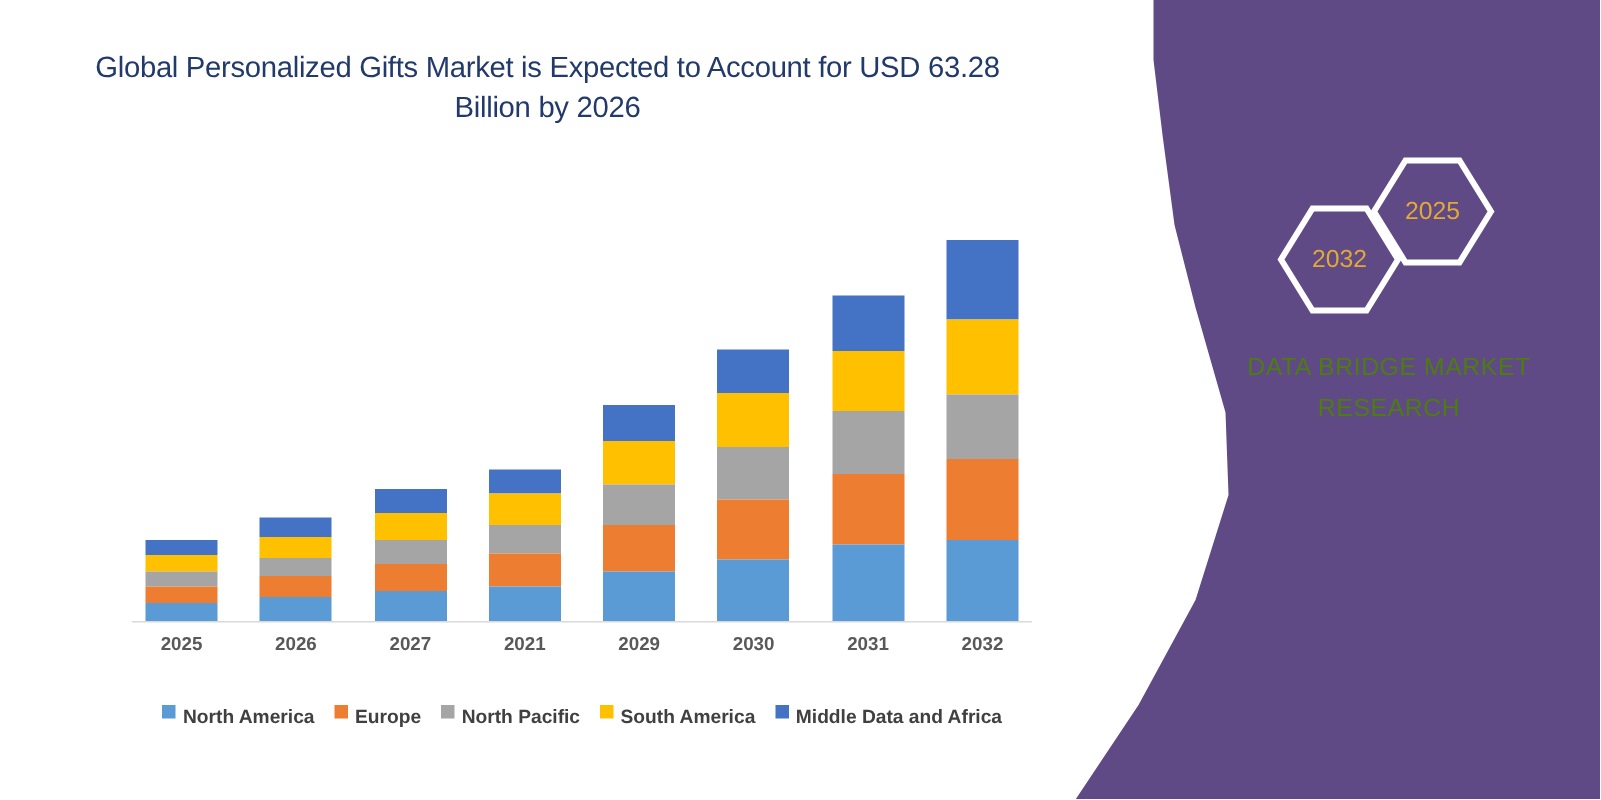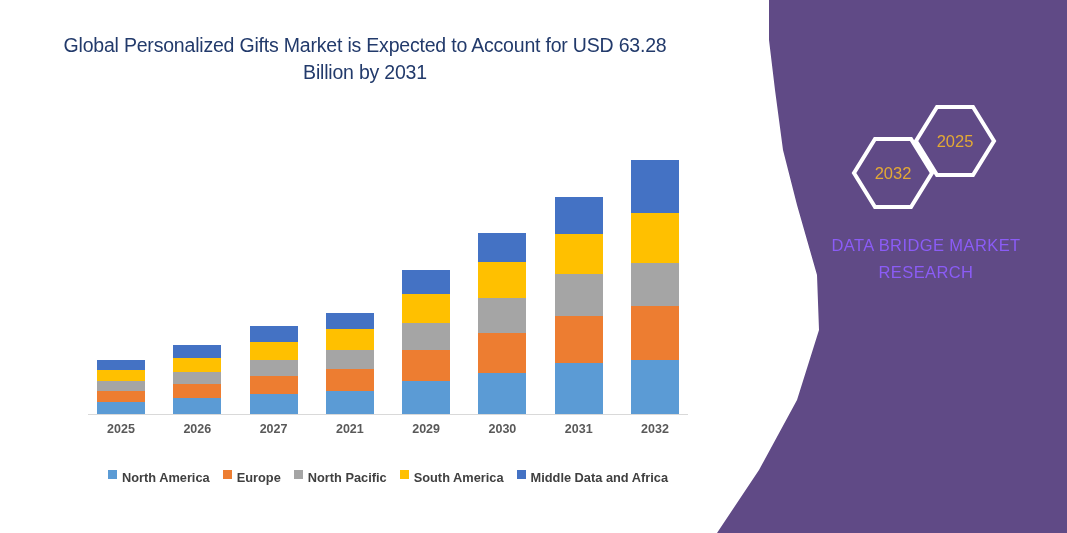--- a/index.html
+++ b/index.html
@@ -177,21 +177,21 @@
   }
   .hex-2025 { left: 92px; top: 8px; }
   .hex-2032 { left: 30px; top: 40px; }
 
   .brand-name {
     position: absolute;
     left: 800px;
     top: 232px;
     width: 252px;
     text-align: center;
-    color: #8b5cf6;
+    color: #4d7c0f;
     font-size: 16.5px;
     line-height: 27px;
     letter-spacing: 0.4px;
     font-family: "Liberation Sans", sans-serif;
   }
 
   .logo {
     position: absolute;
     left: 872px;
     top: 462px;
@@ -216,21 +216,21 @@
     font-size: 8px;
     letter-spacing: 3px;
     font-family: "Liberation Serif", serif;
   }
 </style>
 </head>
 <body>
 
 <div id="infographic">
 
-  <div class="chart-title">Global Personalized Gifts Market is Expected to Account for USD 63.28 Billion by 2031</div>
+  <div class="chart-title">Global Personalized Gifts Market is Expected to Account for USD 63.28 Billion by 2026</div>
 
   <div class="plot">
     <div class="baseline"></div>
     <div class="bars" id="bars">
         <div class="bar-group">
           <div class="seg" title="Middle East and Africa 2025: 11" style="height: 10.12px; background: rgb(68, 114, 196);"></div>
           <div class="seg" title="South America 2025: 12" style="height: 11.04px; background: rgb(255, 192, 0);"></div>
           <div class="seg" title="Asia Pacific 2025: 11" style="height: 10.12px; background: rgb(165, 165, 165);"></div>
           <div class="seg" title="Europe 2025: 12" style="height: 11.04px; background: rgb(237, 125, 49);"></div>
           <div class="seg" title="North America 2025: 13" style="height: 11.96px; background: rgb(91, 155, 213);"></div>

